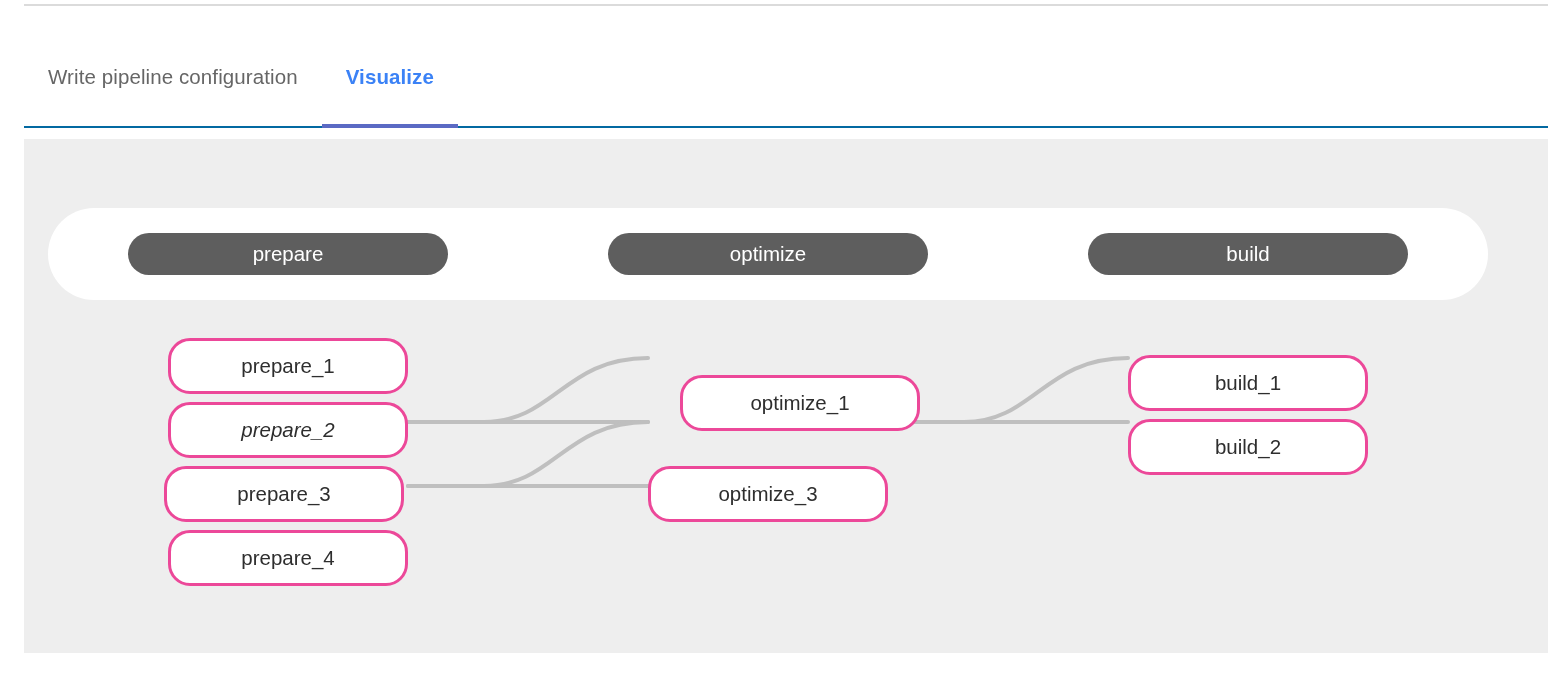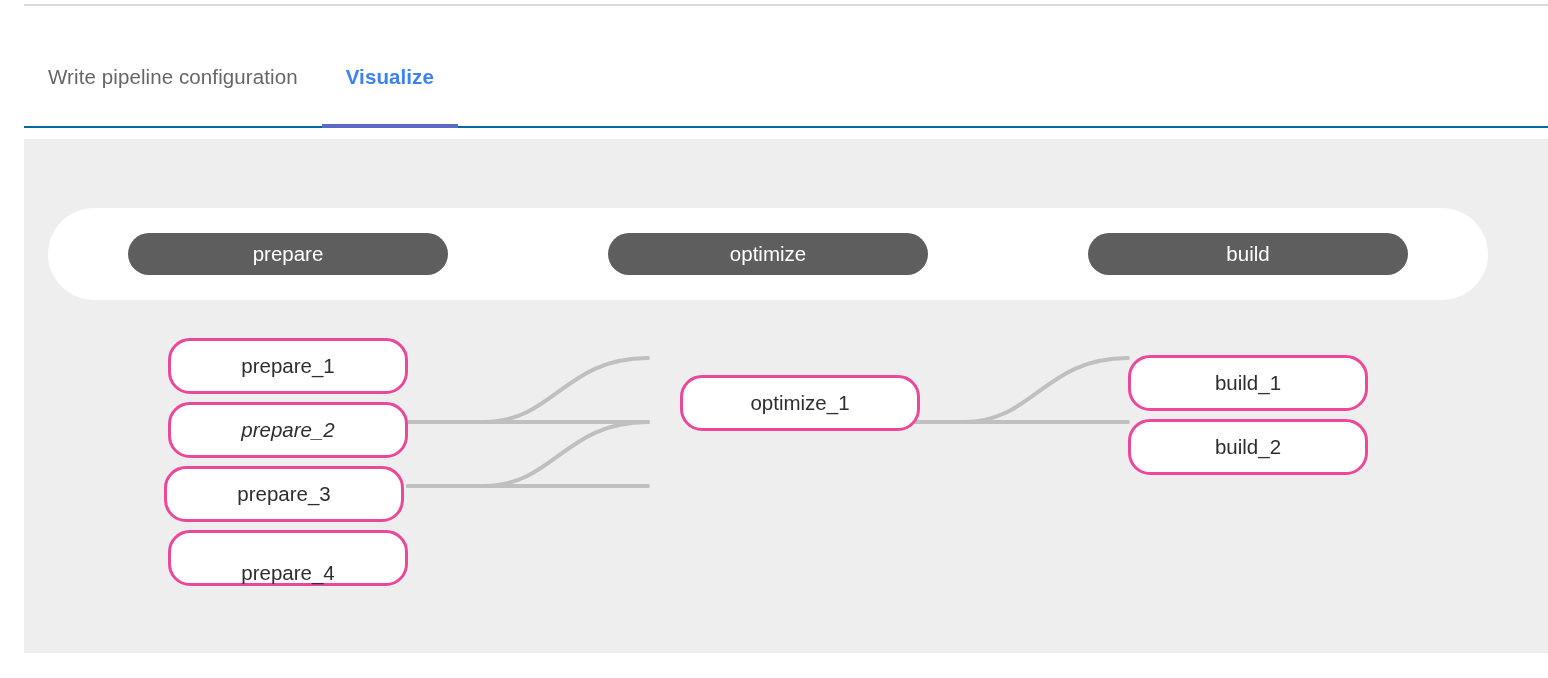--- a/index.html
+++ b/index.html
@@ -181,27 +181,30 @@
 
   <div class="node" style="left:144px; top:199px; width:240px;">
     <span class="node-label">prepare_1</span>
   </div>
   <div class="node" style="left:144px; top:263px; width:240px;font-style:italic;">
     <span class="node-label">prepare_2</span>
   </div>
   <div class="node" style="left:140px; top:327px; width:240px;">
     <span class="node-label">prepare_3</span>
   </div>
-  <div class="node" style="left:144px; top:391px; width:240px;align-items:flex-end;">
+  <div class="node" style="left:144px; top:391px; width:240px;">
     <span class="node-label">prepare_4</span>
   </div>
 
   <div class="node" style="left:656px; top:199px; width:240px;margin-top:37px;">
     <span class="node-label">optimize_1</span>
   </div>
+  <div class="node" style="left:624px; top:327px; width:240px;">
+    <span class="node-label">optimize_3</span>
+  </div>
 
   <div class="node" style="left:1104px; top:199px; width:240px;margin-top:17px;">
     <span class="node-label">build_1</span>
   </div>
   <div class="node" style="left:1104px; top:280px; width:240px;">
     <span class="node-label">build_2</span>
   </div>
 
 </div>
 

